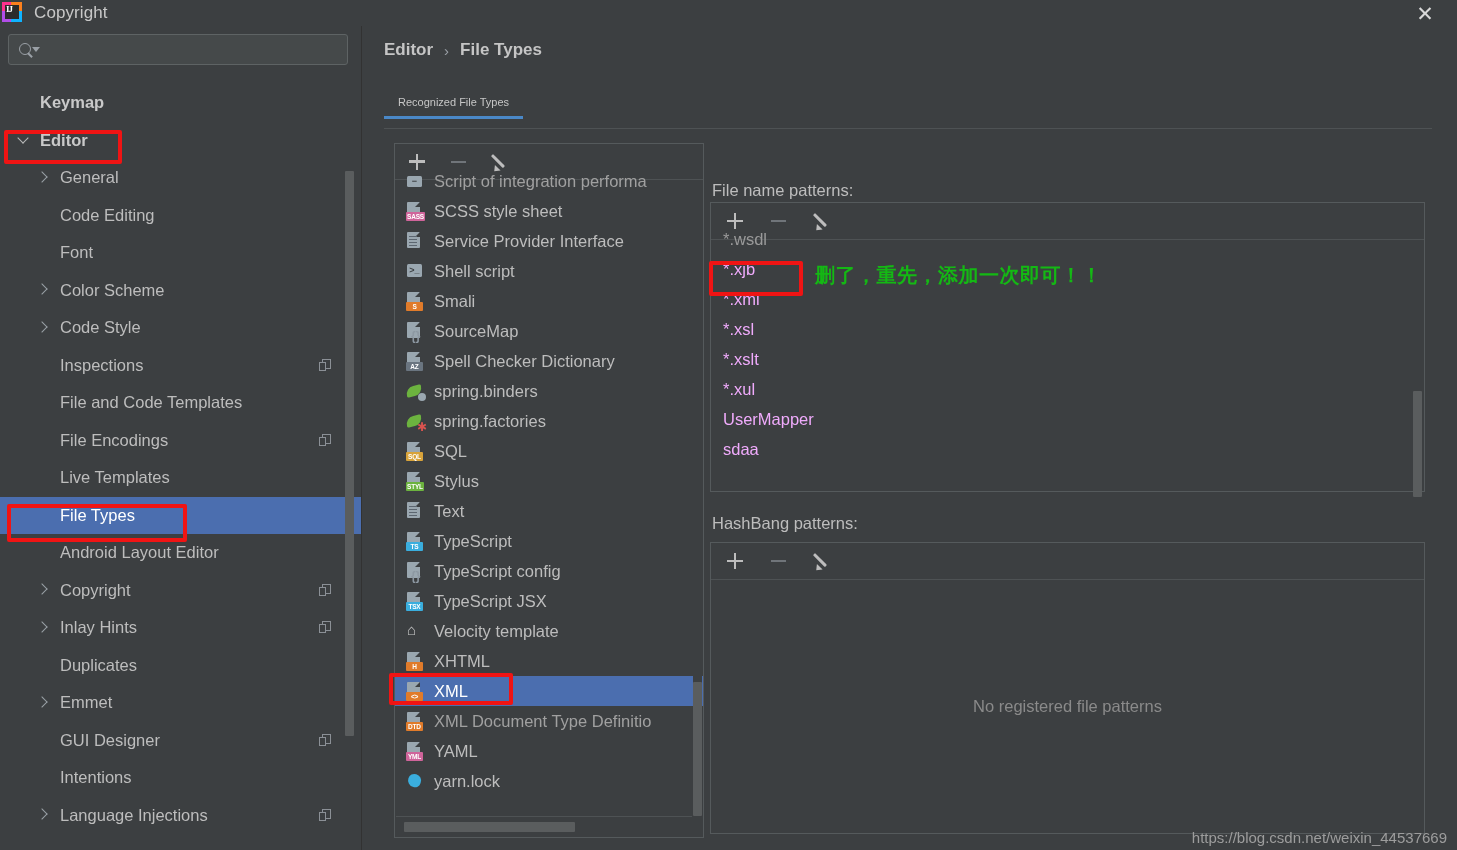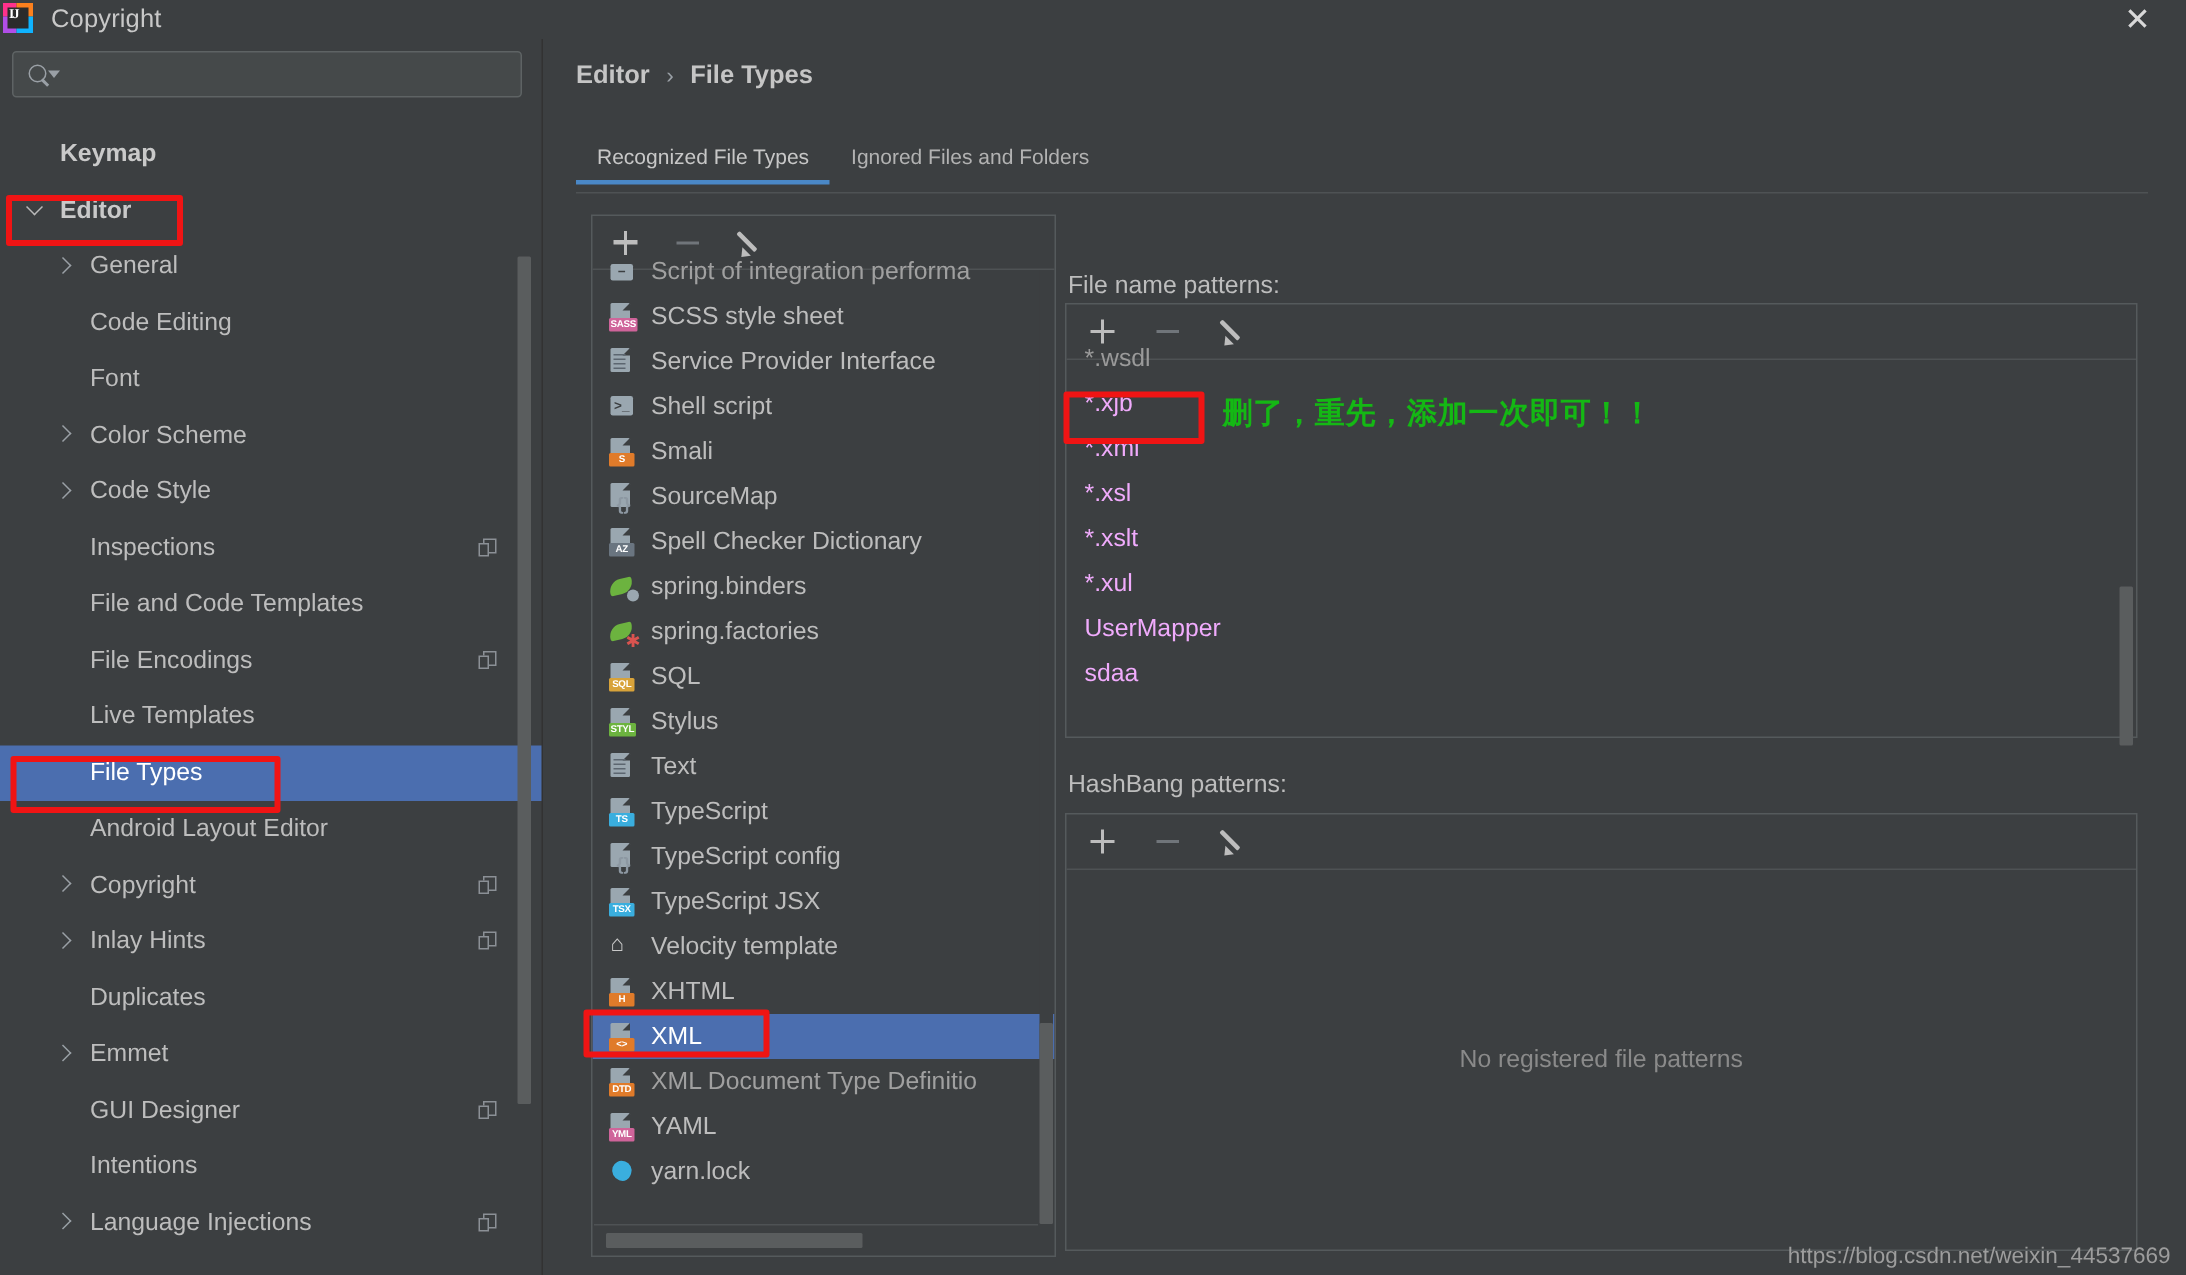--- a/index.html
+++ b/index.html
@@ -117,21 +117,21 @@
   
   #content { position: absolute; left: 362px; top: 26px; width: 1095px; height: 824px; background: #3c3f41; }
   #breadcrumb {
     position: absolute; left: 22px; top: 14px; display: flex; align-items: center;
     font-size: 17px; font-weight: bold; color: #c5c5c5;
   }
   #breadcrumb .sep { margin: 0 11px; font-weight: normal; color: #9aa0a6; font-size: 15px; }
 
   #tabs { position: absolute; left: 22px; top: 64px; display: flex; }
   .tab {
-    position: relative; padding: 6px 14px 11px 14px; font-size: 14px;
+    position: relative; padding: 6px 14px 11px 14px; font-size: 11px;
     color: #b2b2b2; cursor: pointer; white-space: nowrap;
   }
   .tab.active { color: #c7c7c7; }
   .tab.active::after {
     content: ''; position: absolute; left: 0; right: 0; bottom: 0;
     height: 3px; background: #4a88c7;
   }
   #tab-underline {
     position: absolute; left: 22px; top: 102px; width: 1048px; height: 1px; background: #4e5254;
   }
@@ -418,21 +418,20 @@
 <div id="content">
 
   <div id="breadcrumb">
     <span>Editor</span>
     <span class="sep">›</span>
     <span>File Types</span>
   </div>
 
   <div id="tabs">
       <div class="tab active">Recognized File Types</div>
-      <div class="tab">Ignored Files and Folders</div>
     </div>
   <div id="tab-underline"></div>
 
   <div id="ft-panel">
     <div id="ft-toolbar">
         <div class="tb-icon ic-plus"></div>
         <div class="tb-icon ic-minus"></div>
         <div class="tb-icon ic-pencil">
           <span class="body"></span>
           <span class="tip"></span>

